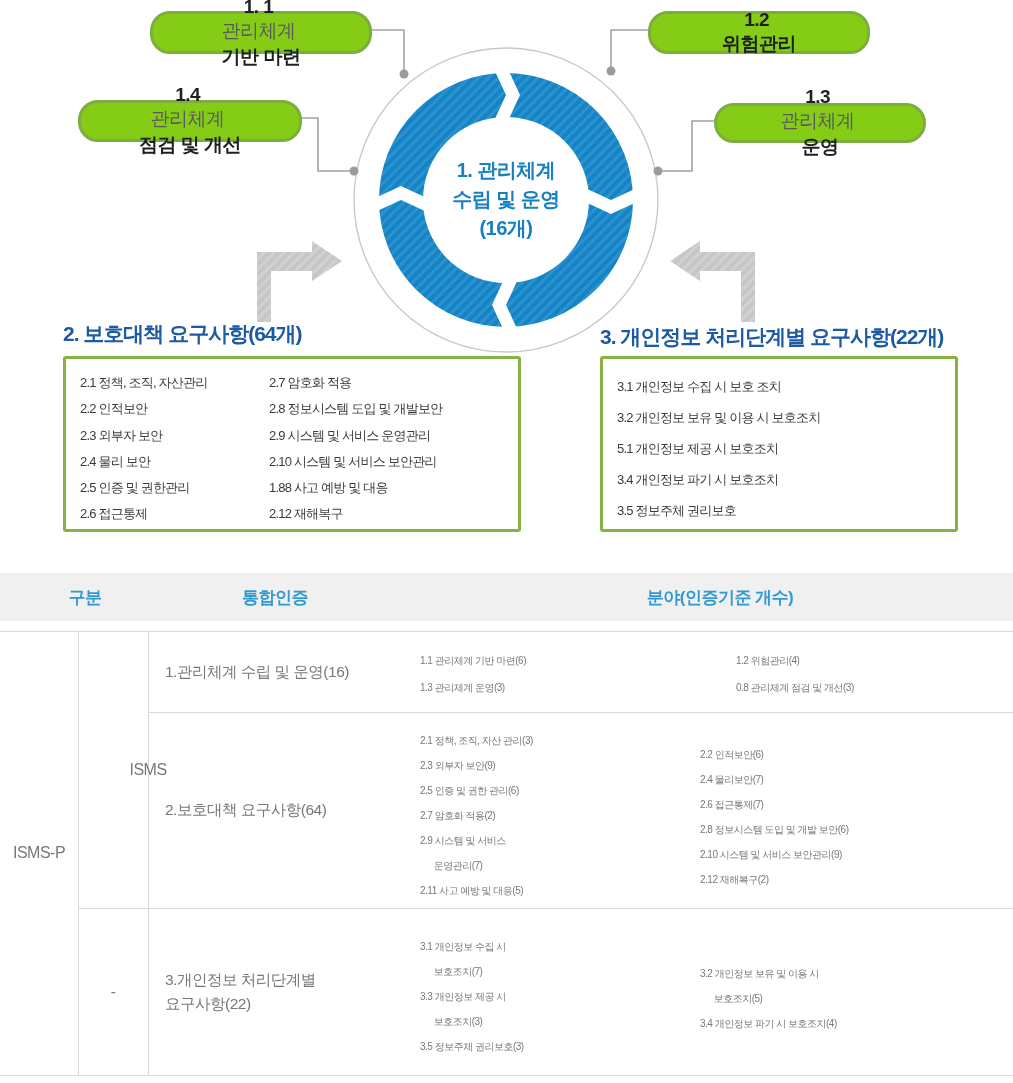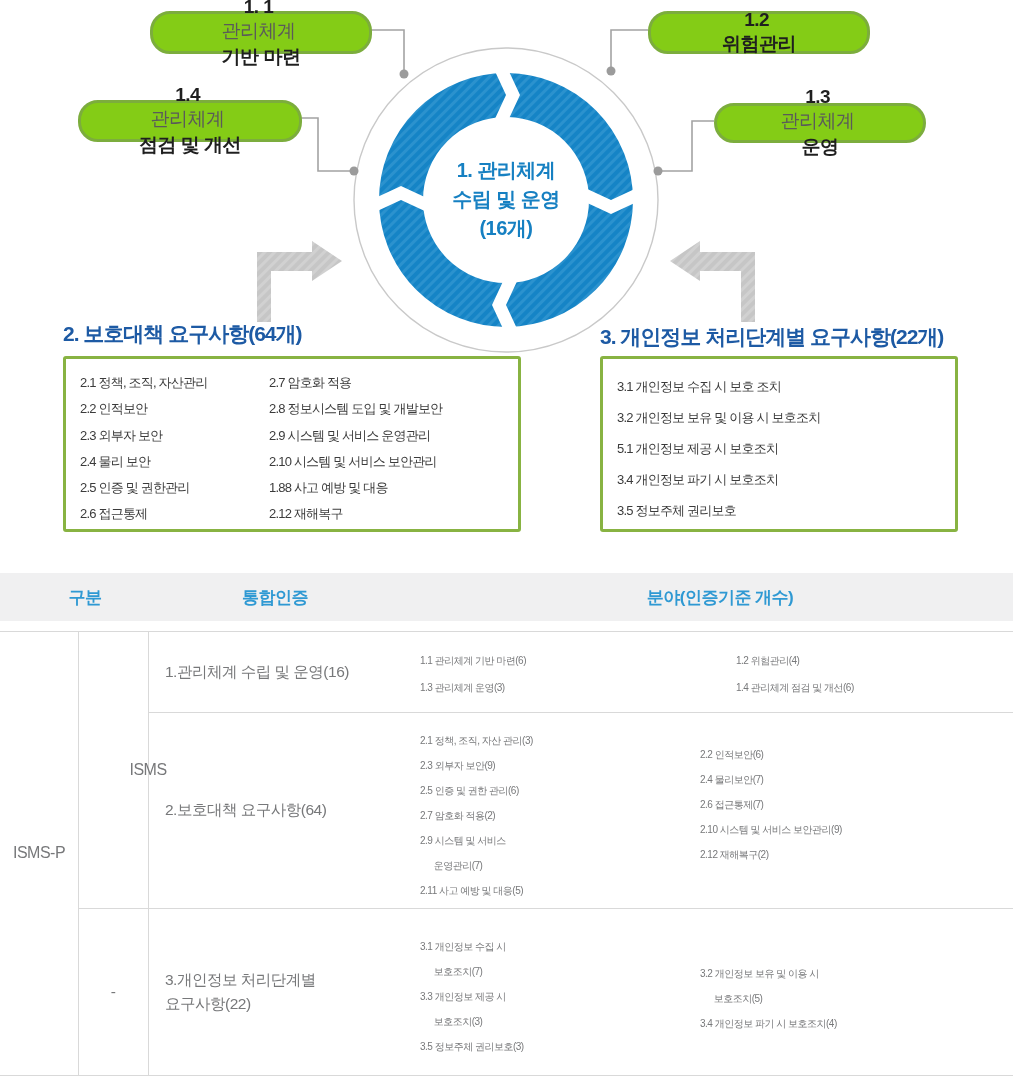--- a/index.html
+++ b/index.html
@@ -137,19 +137,19 @@
   <div class="tcell vcenter" id="cell-ismsp">ISMS-P</div>
   <div class="tcell vcenter" id="cell-isms">ISMS</div>
   <div class="tcell vcenter" id="cell-dash">-</div>
 
   <div class="tcell rowname" id="name-r0">1.관리체계 수립 및 운영(16)</div>
   <div class="tcell rowname" id="name-r1">2.보호대책 요구사항(64)</div>
   <div class="tcell rowname" id="name-r2">3.개인정보 처리단계별
   요구사항(22)</div>
 
   <div class="sublist" id="r0-a"><div>1.1 관리체계 기반 마련(6)</div><div>1.3 관리체계 운영(3)</div></div>
-  <div class="sublist" id="r0-b"><div>1.2 위험관리(4)</div><div>1.4 관리체계 점검 및 개선(6)</div></div>
+  <div class="sublist" id="r0-b"><div>1.2 위험관리(4)</div><div>0.8 관리체계 점검 및 개선(3)</div></div>
   <div class="sublist" id="r1-a"><div>2.1 정책, 조직, 자산 관리(3)</div><div>2.3 외부자 보안(9)</div><div>2.5 인증 및 권한 관리(6)</div><div>2.7 암호화 적용(2)</div><div>2.9 시스템 및 서비스</div><div>      운영관리(7)</div><div>2.11 사고 예방 및 대응(5)</div></div>
-  <div class="sublist" id="r1-b"><div>2.2 인적보안(6)</div><div>2.4 물리보안(7)</div><div>2.6 접근통제(7)</div><div>2.10 시스템 및 서비스 보안관리(9)</div><div>2.12 재해복구(2)</div></div>
+  <div class="sublist" id="r1-b"><div>2.2 인적보안(6)</div><div>2.4 물리보안(7)</div><div>2.6 접근통제(7)</div><div>2.8 정보시스템 도입 및 개발 보안(6)</div><div>2.10 시스템 및 서비스 보안관리(9)</div><div>2.12 재해복구(2)</div></div>
   <div class="sublist" id="r2-a"><div>3.1 개인정보 수집 시</div><div>      보호조치(7)</div><div>3.3 개인정보 제공 시</div><div>      보호조치(3)</div><div>3.5 정보주체 권리보호(3)</div></div>
   <div class="sublist" id="r2-b"><div>3.2 개인정보 보유 및 이용 시</div><div>      보호조치(5)</div><div>3.4 개인정보 파기 시 보호조치(4)</div></div>
 
 </div>
 
 </body></html>

